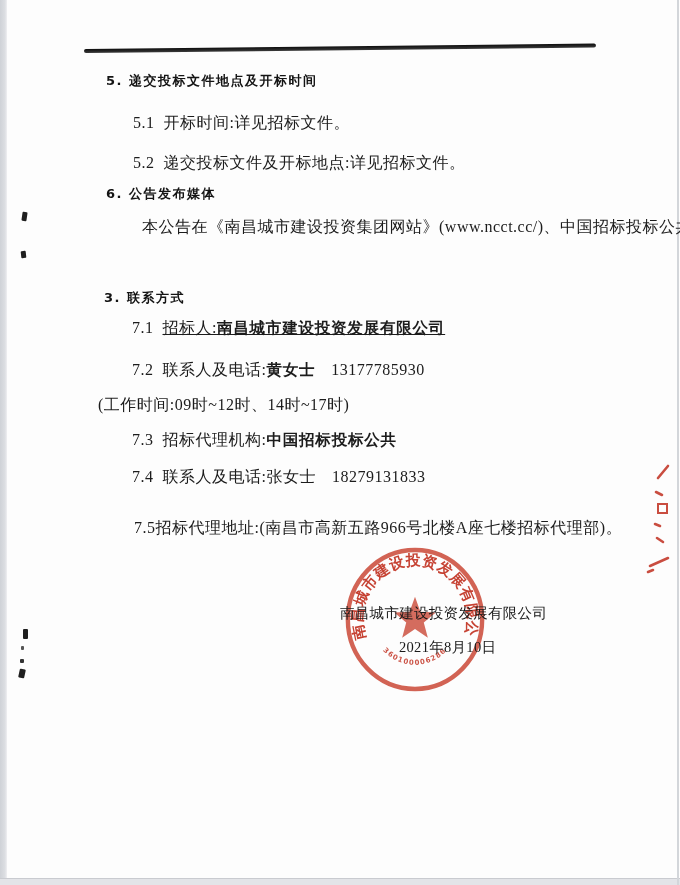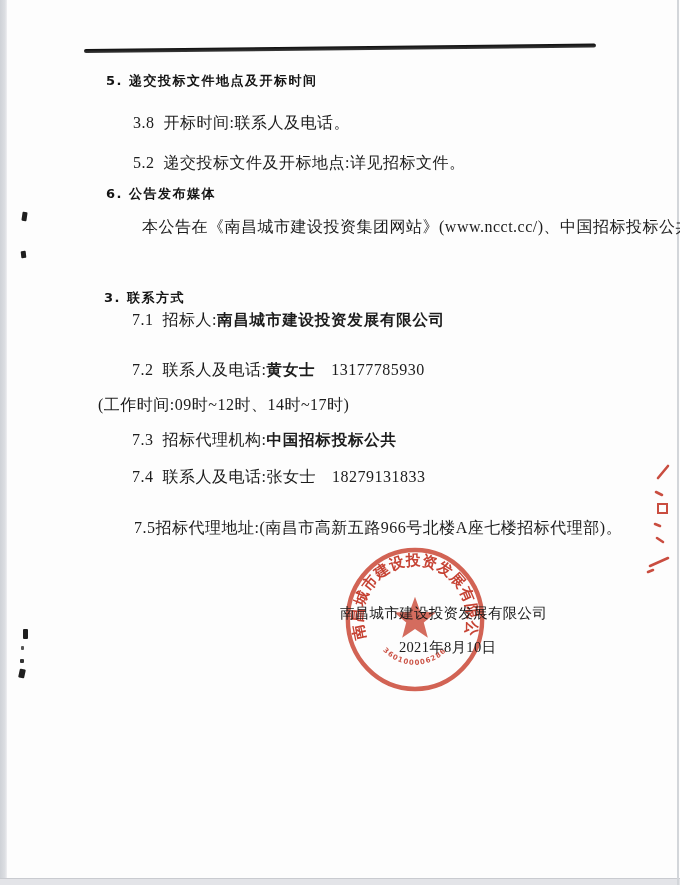--- a/index.html
+++ b/index.html
@@ -57,32 +57,32 @@
 
   <div class="mark" style="left:22px;top:212px;width:5px;height:9px;transform:rotate(8deg);"></div>
   <div class="mark" style="left:21px;top:251px;width:5px;height:7px;transform:rotate(-6deg);"></div>
   <div class="mark" style="left:23px;top:629px;width:5px;height:10px;"></div>
   <div class="mark" style="left:21px;top:646px;width:3px;height:4px;background:#555;"></div>
   <div class="mark" style="left:20px;top:659px;width:4px;height:4px;background:#333;"></div>
   <div class="mark" style="left:19px;top:669px;width:6px;height:9px;transform:rotate(12deg);"></div>
 
   <div class="line heading" style="left:106px;top:72px;">5. 递交投标文件地点及开标时间</div>
   <div class="line" style="left:133px;top:113px;">
-    <span class="no">3.8</span><span>开标时间:联系人及电话。</span>
+    <span class="no">5.1</span><span>开标时间:详见招标文件。</span>
   </div>
   <div class="line" style="left:133px;top:153px;">
     <span class="no">5.2</span><span>递交投标文件及开标地点:详见招标文件。</span>
   </div>
 
   <div class="line heading" style="left:106px;top:185px;">6. 公告发布媒体</div>
   <div class="line" style="left:142px;top:217px;">本公告在《南昌城市建设投资集团网站》(www.ncct.cc/)、中国招标投标公共</div>
 
   <div class="line heading" style="left:104px;top:289px;">3. 联系方式</div>
 
-  <div class="line" style="left:132px;top:310px;">
+  <div class="line" style="left:132px;top:318px;text-decoration:underline;">
     <span class="no">7.1</span><span>招标人:</span><span class="b">南昌城市建设投资发展有限公司</span>
   </div>
 
   <div class="line" style="left:132px;top:360px;">
     <span class="no">7.2</span><span>联系人及电话:</span><span class="b">黄女士</span><span class="phone">13177785930</span>
   </div>
 
   <div class="line" style="left:98px;top:395px;">(工作时间:09时~12时、14时~17时)</div>
 
   <div class="line" style="left:132px;top:430px;">

